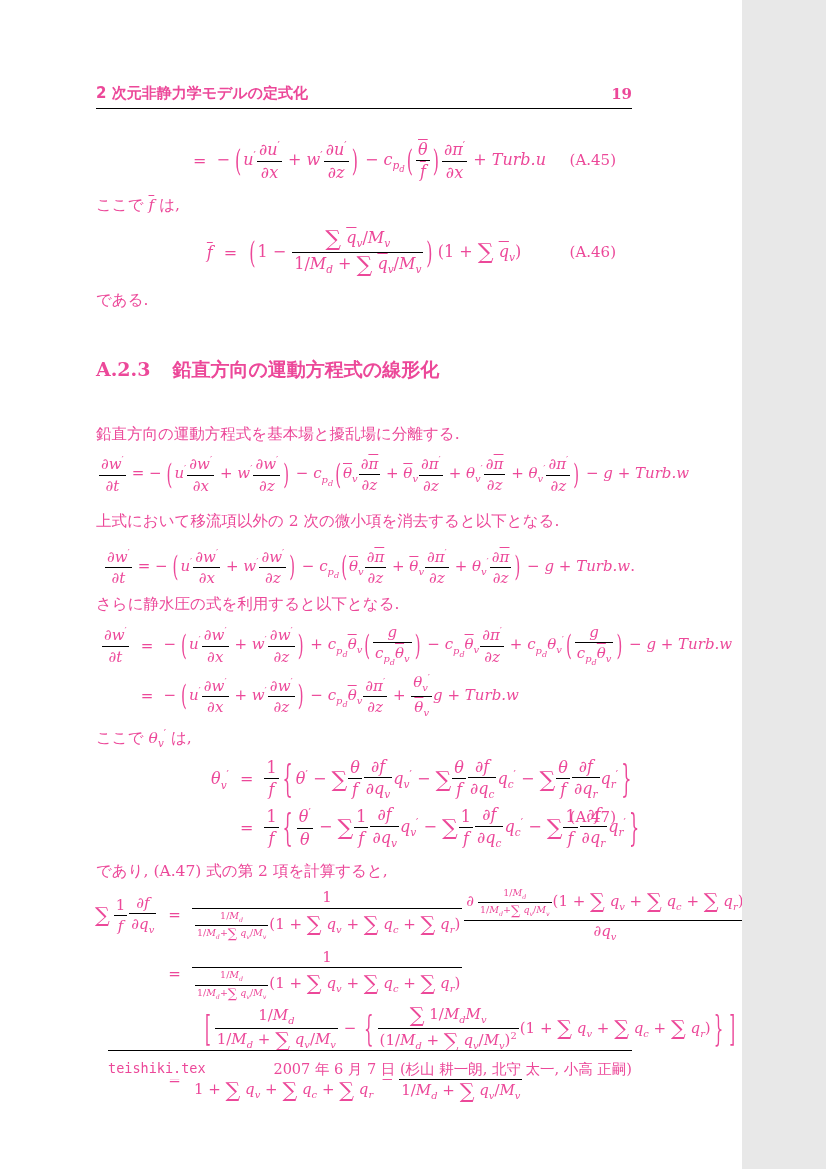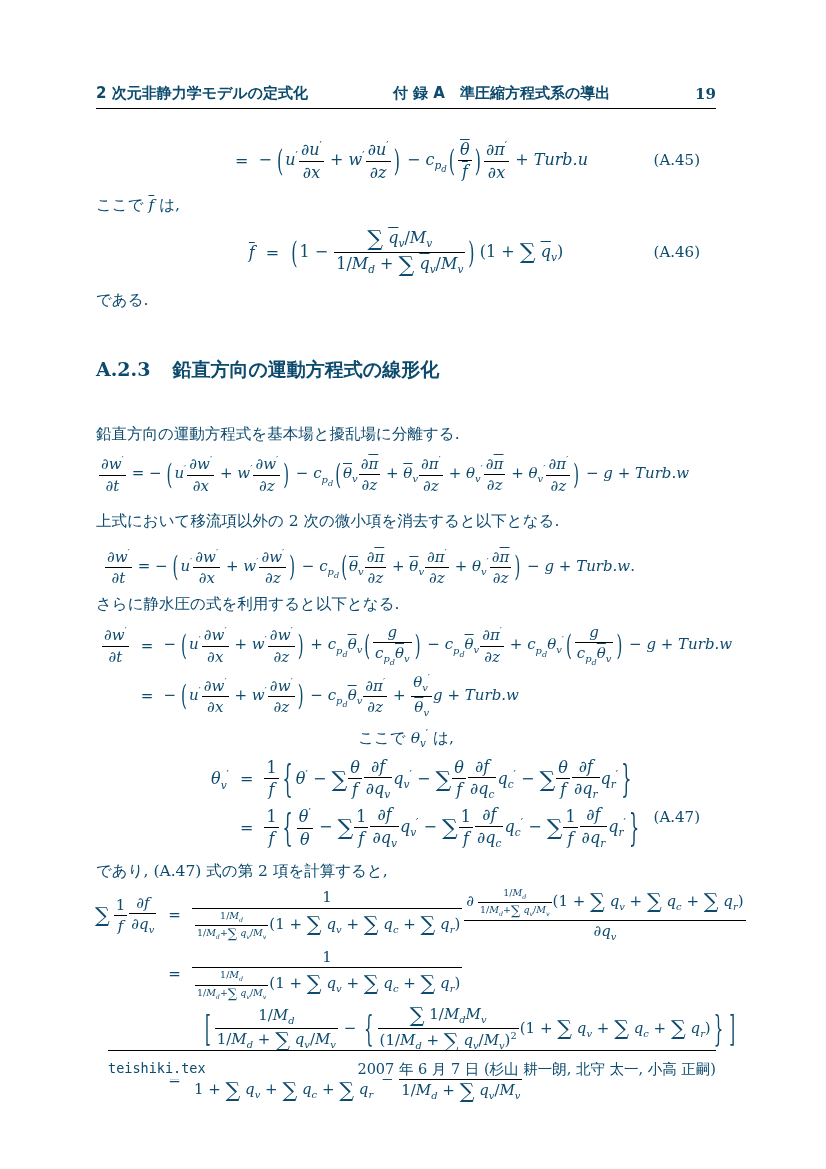--- a/index.html
+++ b/index.html
@@ -1,16 +1,16 @@
 <!DOCTYPE html>
 <html><head>
 <meta charset="utf-8">
 <style>
   html,body{margin:0;padding:0;background:#e8e8e8;}
-  .page{width:826px;height:1169px;background:#ffffff;color:#0c4a6e;position:relative;overflow:hidden;
+  .page{width:742px;height:1169px;background:#ffffff;color:#ec4899;position:relative;overflow:hidden;
         font-family:"DejaVu Serif", serif;}
   .content{padding:84px 110px 0 96px;}
   
   .hdr{display:flex;justify-content:space-between;align-items:flex-end;
        font-family:"DejaVu Sans", sans-serif;font-weight:bold;font-size:15px;
        border-bottom:1.5px solid #000;padding-bottom:5px;}
   .hdr .pgnum{font-family:"DejaVu Serif", serif;}
   
   .para{font-size:15.5px;line-height:1.45;margin:10px 0;}
   .sech{font-family:"DejaVu Sans", sans-serif;font-weight:bold;font-size:19px;margin:46px 0 40px;}
@@ -46,21 +46,20 @@
   .ftr .file{font-family:"DejaVu Sans Mono", monospace;font-size:13.5px;}
 </style>
 </head>
 <body>
 
 <div class="page">
   <div class="content">
 
     <div class="hdr">
       <span>2 次元非静力学モデルの定式化</span>
-      <span>付 録 A　準圧縮方程式系の導出</span>
       <span class="pgnum">19</span>
     </div>
 
     <div class="eqwrap" style="margin-top:28px;">
       <table class="eqtab center">
           <tbody>
         <tr>
           <td class="tl"></td>
           <td class="trel">=</td>
           <td class="tx">− <span class="b1">(</span><i>u</i><sup>′</sup><span class="fr"><span class="nu">∂<i>u</i><sup>′</sup></span><span class="de">∂<i>x</i></span></span> + <i>w</i><sup>′</sup><span class="fr"><span class="nu">∂<i>u</i><sup>′</sup></span><span class="de">∂<i>z</i></span></span><span class="b1">)</span> − <i>c</i><sub><i>p</i><sub><i>d</i></sub></sub><span class="b1">(</span><span class="fr"><span class="nu"><span class="ov"><i>θ</i></span></span><span class="de"><span class="ov"><i>f</i></span></span></span><span class="b1">)</span><span class="fr"><span class="nu">∂<i>π</i><sup>′</sup></span><span class="de">∂<i>x</i></span></span> + <i>Turb.u</i></td>
@@ -111,21 +110,21 @@
         </tr>
         <tr>
           <td class="tl"></td>
           <td class="trel">=</td>
           <td class="tx">− <span class="b1">(</span><i>u</i><sup>′</sup><span class="fr"><span class="nu">∂<i>w</i><sup>′</sup></span><span class="de">∂<i>x</i></span></span> + <i>w</i><sup>′</sup><span class="fr"><span class="nu">∂<i>w</i><sup>′</sup></span><span class="de">∂<i>z</i></span></span><span class="b1">)</span> − <i>c</i><sub><i>p</i><sub><i>d</i></sub></sub><span class="ov"><i>θ</i></span><sub><i>v</i></sub><span class="fr"><span class="nu">∂<i>π</i><sup>′</sup></span><span class="de">∂<i>z</i></span></span> + <span class="fr"><span class="nu"><i>θ</i><sub><i>v</i></sub><sup>′</sup></span><span class="de"><span class="ov"><i>θ</i></span><sub><i>v</i></sub></span></span><i>g</i> + <i>Turb.w</i></td>
         </tr>
       </tbody>
         </table>
     </div>
 
-    <div class="para" style="margin:6px 0 2px;text-align:center;">ここで <i>θ</i><sub><i>v</i></sub><sup>′</sup> は,</div>
+    <div class="para" style="margin:6px 0 2px;">ここで <i>θ</i><sub><i>v</i></sub><sup>′</sup> は,</div>
 
     <div class="eqwrap" style="margin:0;">
       <table class="eqtab" style="margin-left:112px;">
           <tbody>
         <tr>
           <td class="tl"><i>θ</i><sub><i>v</i></sub><sup>′</sup></td>
           <td class="trel">=</td>
           <td class="tx"><span class="fr"><span class="nu">1</span><span class="de"><i>f</i></span></span><span class="b2">{</span><i>θ</i><sup>′</sup> − <span class="sm">∑</span><span class="fr"><span class="nu"><i>θ</i></span><span class="de"><i>f</i></span></span><span class="fr"><span class="nu">∂<i>f</i></span><span class="de">∂<i>q</i><sub><i>v</i></sub></span></span><i>q</i><sub><i>v</i></sub><sup>′</sup> − <span class="sm">∑</span><span class="fr"><span class="nu"><i>θ</i></span><span class="de"><i>f</i></span></span><span class="fr"><span class="nu">∂<i>f</i></span><span class="de">∂<i>q</i><sub><i>c</i></sub></span></span><i>q</i><sub><i>c</i></sub><sup>′</sup> − <span class="sm">∑</span><span class="fr"><span class="nu"><i>θ</i></span><span class="de"><i>f</i></span></span><span class="fr"><span class="nu">∂<i>f</i></span><span class="de">∂<i>q</i><sub><i>r</i></sub></span></span><i>q</i><sub><i>r</i></sub><sup>′</sup><span class="b2">}</span></td>
         </tr>
         <tr>

